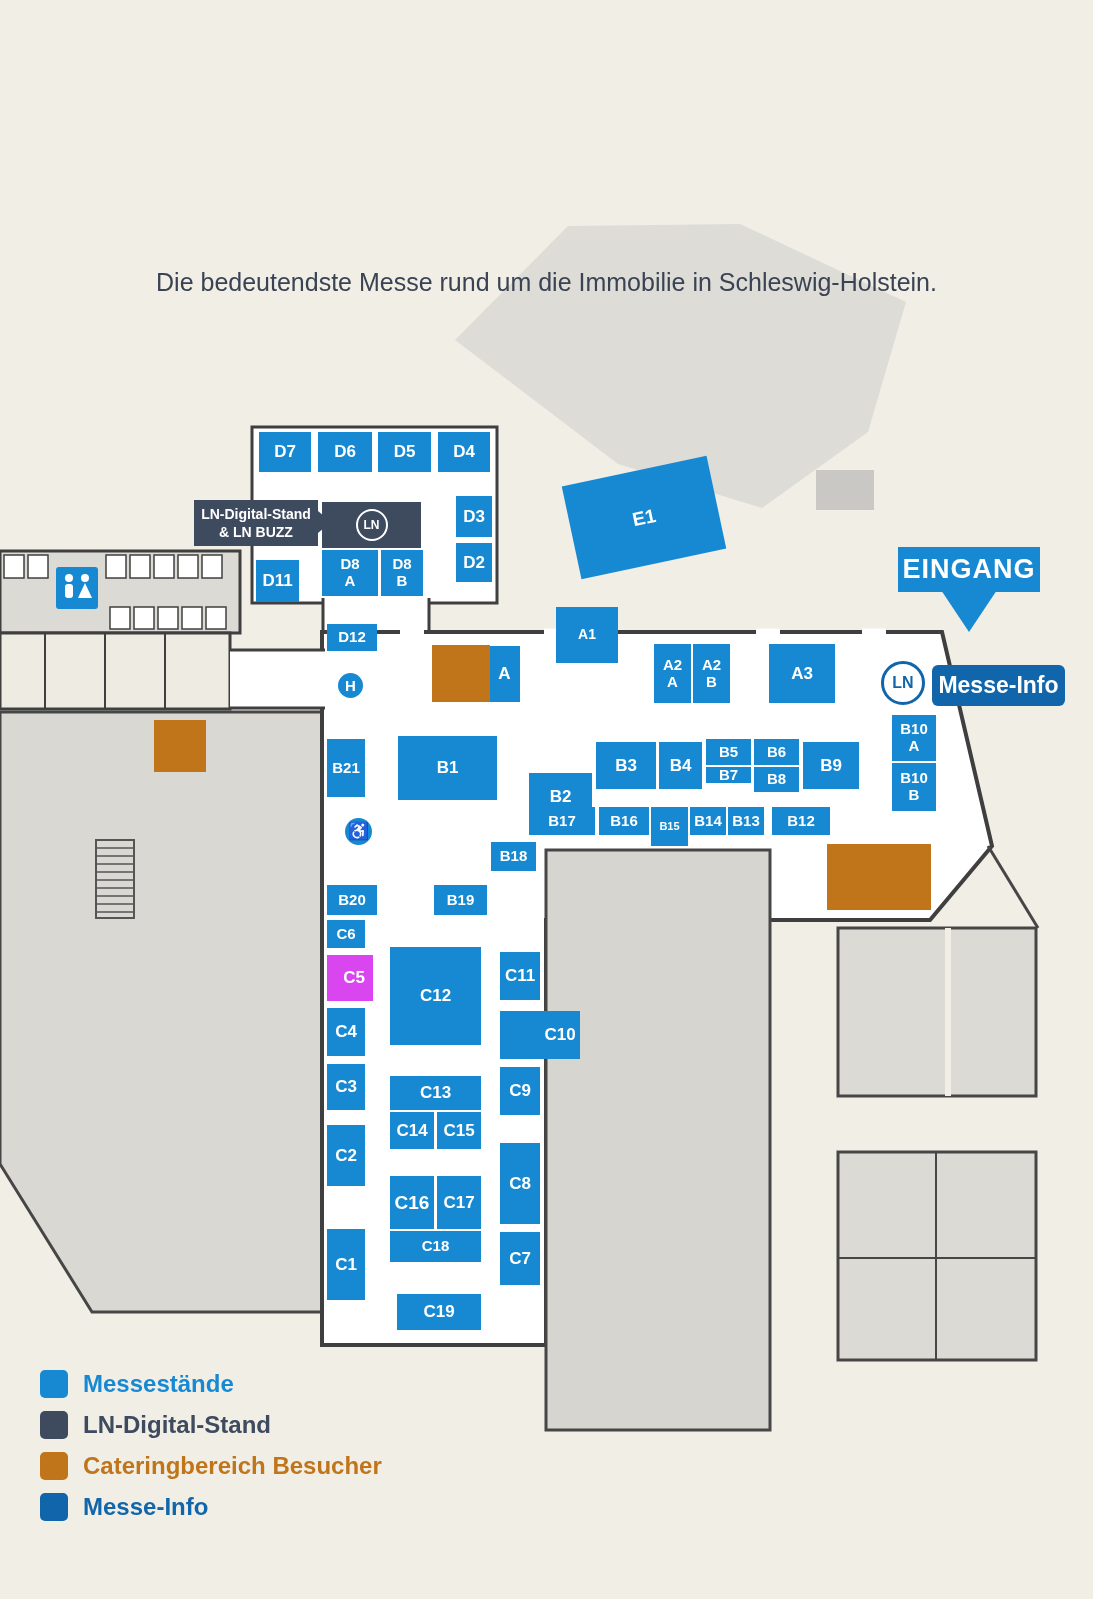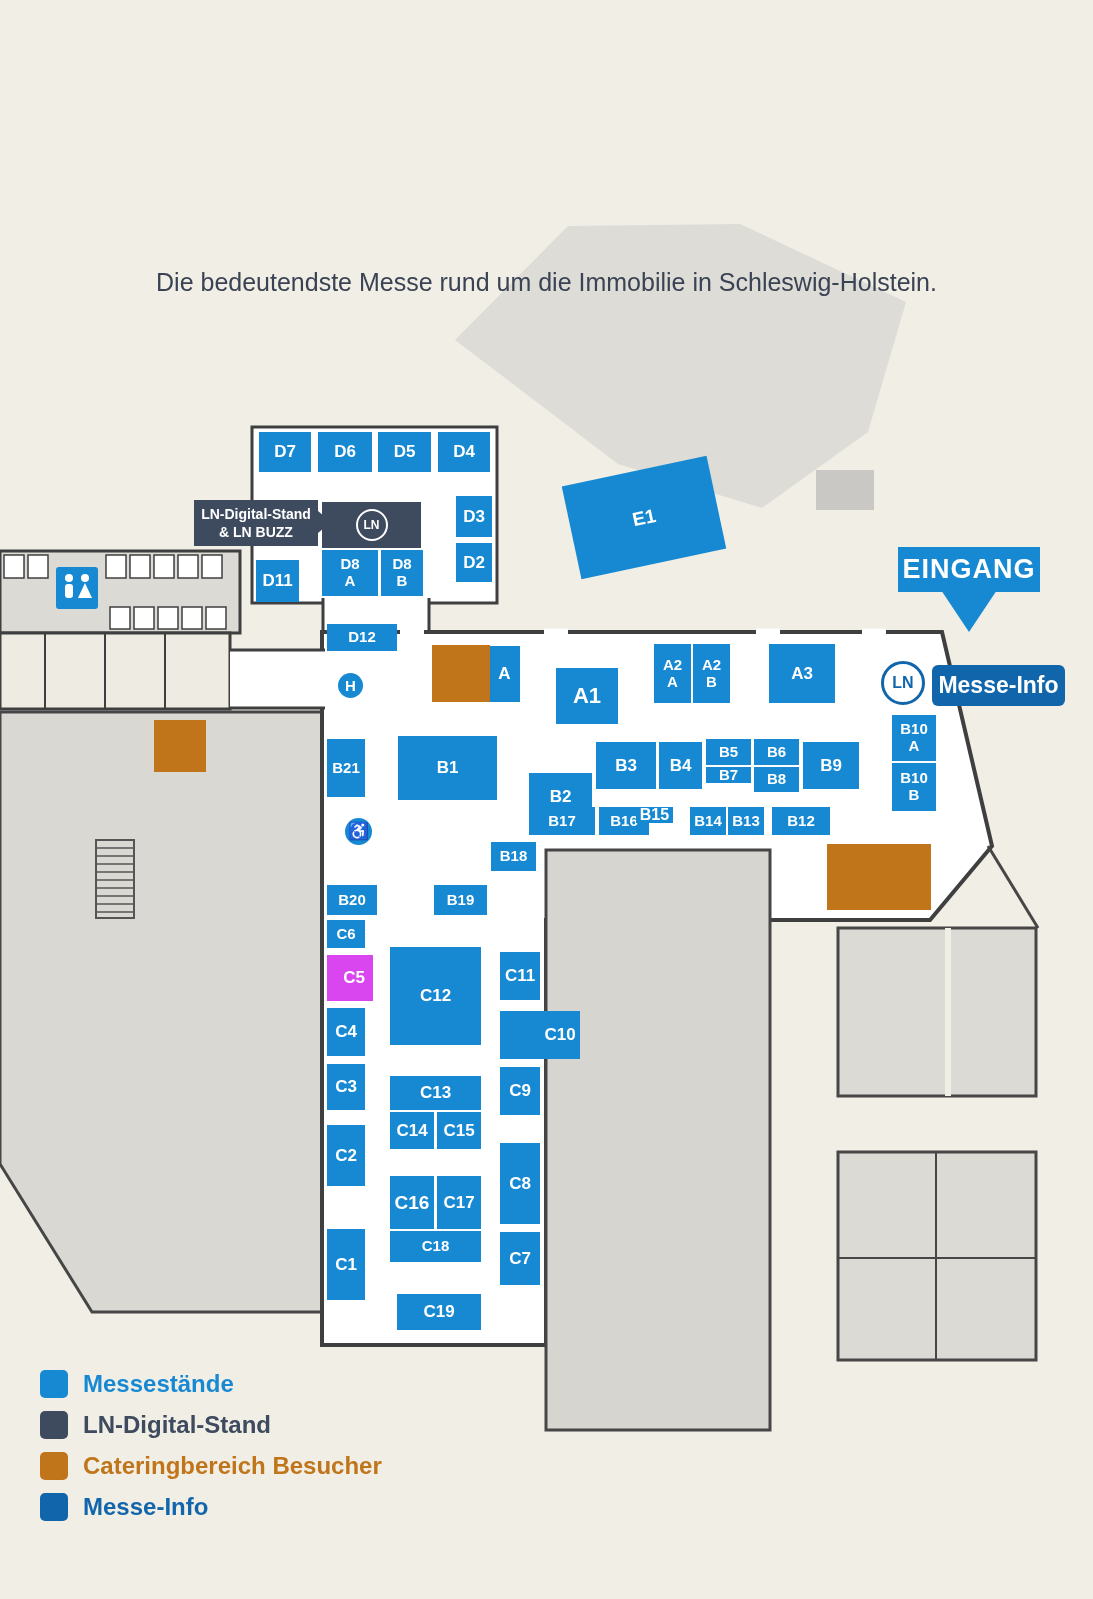--- a/index.html
+++ b/index.html
@@ -170,24 +170,24 @@
       <div class="booth" style="left: 318px; top: 432px; width: 54px; height: 40px; font-size: 17px; background: rgb(23, 137, 211);">D6</div>
       <div class="booth" style="left: 378px; top: 432px; width: 53px; height: 40px; font-size: 17px; background: rgb(23, 137, 211);">D5</div>
       <div class="booth" style="left: 438px; top: 432px; width: 52px; height: 40px; font-size: 17px; background: rgb(23, 137, 211);">D4</div>
       <div class="booth" style="left: 456px; top: 496px; width: 36px; height: 41px; font-size: 17px; background: rgb(23, 137, 211);">D3</div>
       <div class="booth" style="left: 456px; top: 543px; width: 36px; height: 39px; font-size: 17px; background: rgb(23, 137, 211);">D2</div>
       <div class="booth" style="left: 256px; top: 560px; width: 43px; height: 42px; font-size: 17px; background: rgb(23, 137, 211);">D11</div>
       <div class="booth" style="left: 322px; top: 550px; width: 56px; height: 46px; font-size: 15px; background: rgb(23, 137, 211);">D8
 A</div>
       <div class="booth" style="left: 381px; top: 550px; width: 42px; height: 46px; font-size: 15px; background: rgb(23, 137, 211);">D8
 B</div>
-      <div class="booth" style="left: 327px; top: 624px; width: 70px; height: 27px; font-size: 15px; background: rgb(23, 137, 211);">D12</div>
+      <div class="booth" style="left: 327px; top: 624px; width: 50px; height: 27px; font-size: 15px; background: rgb(23, 137, 211);">D12</div>
       <div class="booth" style="left: 570px; top: 470px; width: 148px; height: 95px; font-size: 19px; background: rgb(23, 137, 211); transform: rotate(-12deg);">E1</div>
       <div class="booth" style="left: 489px; top: 646px; width: 31px; height: 56px; font-size: 17px; background: rgb(23, 137, 211);">A</div>
-      <div class="booth" style="left: 556px; top: 668px; width: 62px; height: 56px; font-size: 22px; background: rgb(23, 137, 211);">A1</div>
+      <div class="booth" style="left: 556px; top: 607px; width: 62px; height: 56px; font-size: 14px; background: rgb(23, 137, 211);">A1</div>
       <div class="booth" style="left: 654px; top: 644px; width: 37px; height: 59px; font-size: 15px; background: rgb(23, 137, 211);">A2
 A</div>
       <div class="booth" style="left: 693px; top: 644px; width: 37px; height: 59px; font-size: 15px; background: rgb(23, 137, 211);">A2
 B</div>
       <div class="booth" style="left: 769px; top: 644px; width: 66px; height: 59px; font-size: 17px; background: rgb(23, 137, 211);">A3</div>
       <div class="booth" style="left: 327px; top: 739px; width: 38px; height: 58px; font-size: 15px; background: rgb(23, 137, 211);">B21</div>
       <div class="booth" style="left: 398px; top: 736px; width: 99px; height: 64px; font-size: 17px; background: rgb(23, 137, 211);">B1</div>
       <div class="booth" style="left: 529px; top: 742px; width: 63px; height: 47px; font-size: 17px; background: rgb(23, 137, 211); margin-top: 31px;">B2</div>
       <div class="booth" style="left: 596px; top: 742px; width: 60px; height: 47px; font-size: 17px; background: rgb(23, 137, 211);">B3</div>
       <div class="booth" style="left: 659px; top: 742px; width: 43px; height: 47px; font-size: 17px; background: rgb(23, 137, 211);">B4</div>
@@ -195,21 +195,21 @@
       <div class="booth" style="left: 706px; top: 767px; width: 45px; height: 16px; font-size: 15px; background: rgb(23, 137, 211);">B7</div>
       <div class="booth" style="left: 754px; top: 739px; width: 45px; height: 26px; font-size: 15px; background: rgb(23, 137, 211);">B6</div>
       <div class="booth" style="left: 754px; top: 767px; width: 45px; height: 25px; font-size: 15px; background: rgb(23, 137, 211);">B8</div>
       <div class="booth" style="left: 803px; top: 742px; width: 56px; height: 47px; font-size: 17px; background: rgb(23, 137, 211);">B9</div>
       <div class="booth" style="left: 892px; top: 715px; width: 44px; height: 46px; font-size: 15px; background: rgb(23, 137, 211);">B10
 A</div>
       <div class="booth" style="left: 892px; top: 763px; width: 44px; height: 48px; font-size: 15px; background: rgb(23, 137, 211);">B10
 B</div>
       <div class="booth" style="left: 529px; top: 807px; width: 66px; height: 28px; font-size: 15px; background: rgb(23, 137, 211);">B17</div>
       <div class="booth" style="left: 599px; top: 807px; width: 50px; height: 28px; font-size: 15px; background: rgb(23, 137, 211);">B16</div>
-      <div class="booth" style="left: 636px; top: 807px; width: 37px; height: 16px; font-size: 16px; background: rgb(23, 137, 211);">B15</div>
+      <div class="booth" style="left: 651px; top: 807px; width: 37px; height: 39px; font-size: 11px; background: rgb(23, 137, 211);">B15</div>
       <div class="booth" style="left: 690px; top: 807px; width: 36px; height: 28px; font-size: 15px; background: rgb(23, 137, 211);">B14</div>
       <div class="booth" style="left: 728px; top: 807px; width: 36px; height: 28px; font-size: 15px; background: rgb(23, 137, 211);">B13</div>
       <div class="booth" style="left: 772px; top: 807px; width: 58px; height: 28px; font-size: 15px; background: rgb(23, 137, 211);">B12</div>
       <div class="booth" style="left: 491px; top: 842px; width: 45px; height: 29px; font-size: 15px; background: rgb(23, 137, 211);">B18</div>
       <div class="booth" style="left: 327px; top: 885px; width: 50px; height: 30px; font-size: 15px; background: rgb(23, 137, 211);">B20</div>
       <div class="booth" style="left: 434px; top: 885px; width: 53px; height: 30px; font-size: 15px; background: rgb(23, 137, 211);">B19</div>
       <div class="booth" style="left: 327px; top: 920px; width: 38px; height: 28px; font-size: 15px; background: rgb(23, 137, 211);">C6</div>
       <div class="booth" style="left: 327px; top: 955px; width: 38px; height: 46px; font-size: 17px; background: #d946ef; padding-left: 8px;">C5</div>
       <div class="booth" style="left: 327px; top: 1008px; width: 38px; height: 48px; font-size: 17px; background: rgb(23, 137, 211);">C4</div>
       <div class="booth" style="left: 327px; top: 1064px; width: 38px; height: 46px; font-size: 17px; background: rgb(23, 137, 211);">C3</div>

